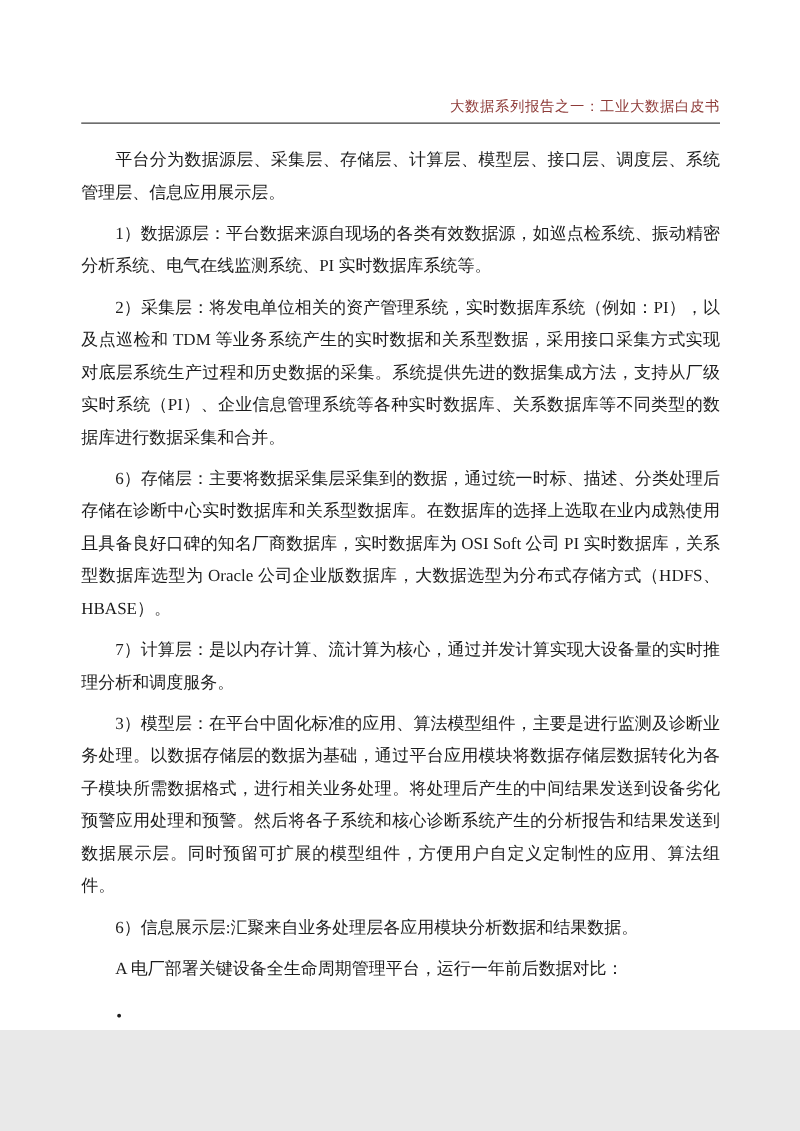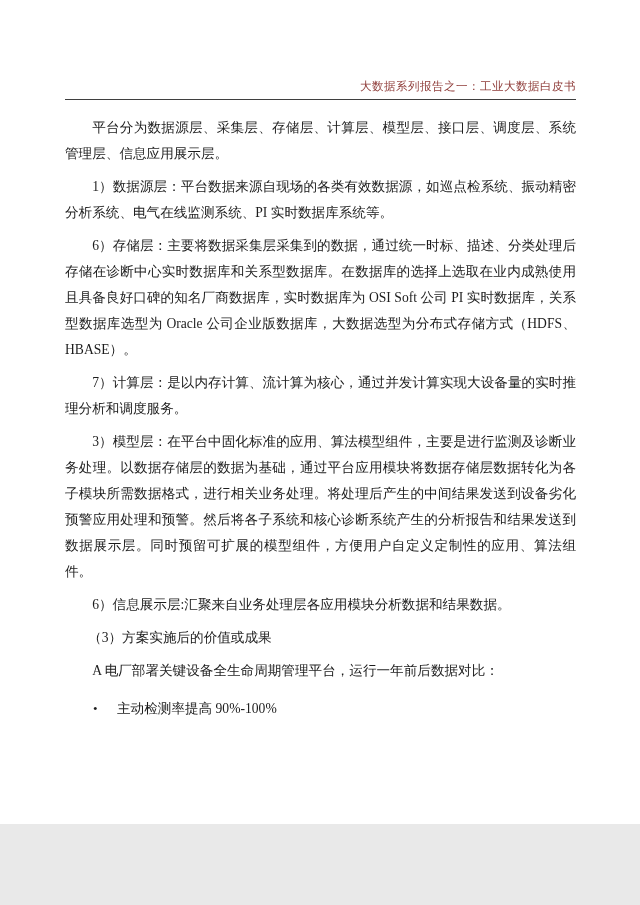--- a/index.html
+++ b/index.html
@@ -100,31 +100,30 @@
 
 <div class="page">
 
   <div class="page-header">
     <span class="header-title">大数据系列报告之一：工业大数据白皮书</span>
   </div>
 
   <div class="document-body">
     <p>平台分为数据源层、采集层、存储层、计算层、模型层、接口层、调度层、系统管理层、信息应用展示层。</p>
     <p>1）数据源层：平台数据来源自现场的各类有效数据源，如巡点检系统、振动精密分析系统、电气在线监测系统、PI 实时数据库系统等。</p>
+    <p>2）采集层：将发电单位相关的资产管理系统，实时数据库系统（例如：PI），以及点巡检和 TDM 等业务系统产生的实时数据和关系型数据，采用接口采集方式实现对底层系统生产过程和历史数据的采集。系统提供先进的数据集成方法，支持从厂级实时系统（PI）、企业信息管理系统等各种实时数据库、关系数据库等不同类型的数据库进行数据采集和合并。</p>
     <p>6）存储层：主要将数据采集层采集到的数据，通过统一时标、描述、分类处理后存储在诊断中心实时数据库和关系型数据库。在数据库的选择上选取在业内成熟使用且具备良好口碑的知名厂商数据库，实时数据库为 OSI Soft 公司 PI 实时数据库，关系型数据库选型为 Oracle 公司企业版数据库，大数据选型为分布式存储方式（HDFS、HBASE）。</p>
     <p>7）计算层：是以内存计算、流计算为核心，通过并发计算实现大设备量的实时推理分析和调度服务。</p>
     <p>3）模型层：在平台中固化标准的应用、算法模型组件，主要是进行监测及诊断业务处理。以数据存储层的数据为基础，通过平台应用模块将数据存储层数据转化为各子模块所需数据格式，进行相关业务处理。将处理后产生的中间结果发送到设备劣化预警应用处理和预警。然后将各子系统和核心诊断系统产生的分析报告和结果发送到数据展示层。同时预留可扩展的模型组件，方便用户自定义定制性的应用、算法组件。</p>
     <p>6）信息展示层:汇聚来自业务处理层各应用模块分析数据和结果数据。</p>
-    <p class="subhead">（3）方案实施后的价值或成果</p>
     <p>A 电厂部署关键设备全生命周期管理平台，运行一年前后数据对比：</p>
 
     <ul class="bullet-list">
       <li>
         <span class="bullet-marker">•</span>
-        <span>主动检测率提高 90%-100%</span>
       </li>
     </ul>
   </div>
 
   <div class="page-number">78</div>
 
   <div class="logo">
     <span>
       <svg width="42" height="34" viewBox="0 0 42 34">
 

